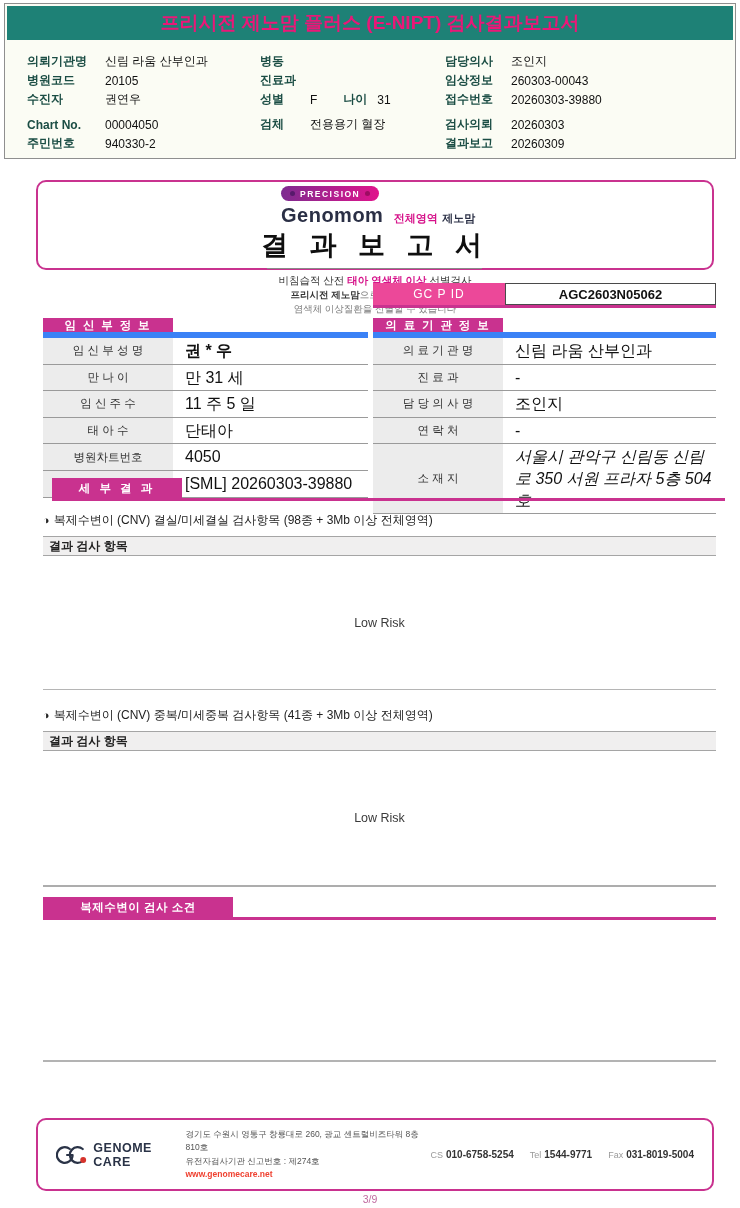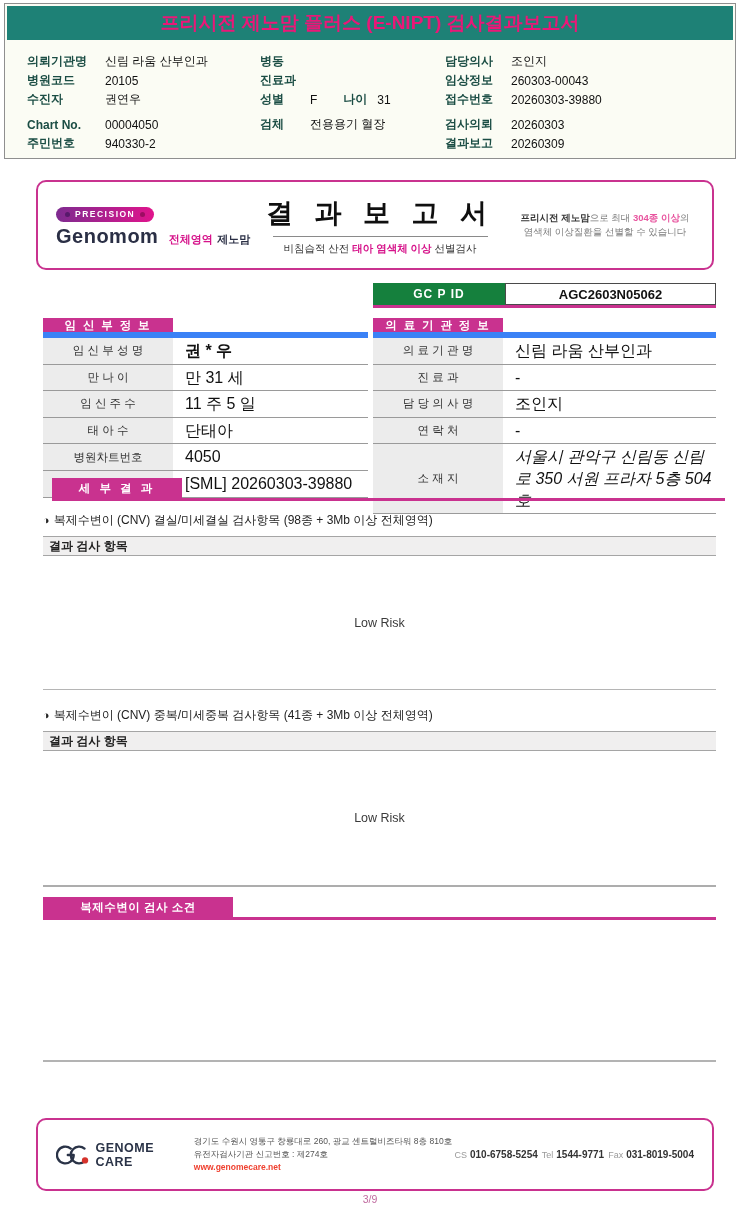--- a/index.html
+++ b/index.html
@@ -22,21 +22,21 @@
   .col2 { left:235px; top:48px; width:200px; }
   .col2 .info-label { width:50px;margin-left:20px; }
   .col3 { left:440px; top:48px; width:285px; }
   .col3 .info-label { width:66px; }
   .gap-row { height:6px; }
   .age-label { font-weight:bold; color:#1b4d44; margin-left:26px; width:34px; }
 
   
   .report-box { position:absolute; left:36px; top:180px; width:678px; height:90px;
     border:2.5px solid #c9328f; border-radius:10px; display:flex; align-items:center;
-    padding:0 18px; background:#fff; }
+    padding:0 18px; background:#fff;flex-direction:column; }
   .logo-block { width:188px; }
   .pill { display:inline-flex; align-items:center; gap:5px;
     background:linear-gradient(90deg,#7e2b90,#e0148c); border-radius:9px;
     color:#fff; font-size:8.5px; font-weight:bold; letter-spacing:1.5px;
     padding:2.5px 9px; }
   .pill .dot { width:5px; height:5px; border-radius:50%; display:inline-block; }
   .pill .dot-l { background:#571a6b; }
   .pill .dot-r { background:#9c0d62; }
   .brand-line { margin-top:3px; white-space:nowrap; }
   .brand-name { font-size:20px; font-weight:800; color:#2a2f45; letter-spacing:0.5px; }
@@ -48,22 +48,22 @@
   .report-subtitle { font-size:10.5px; color:#333; }
   .subtitle-accent { color:#d6138a; font-weight:bold; }
   .tagline-block { width:178px; text-align:center; font-size:9.5px; color:#7c7c7c;
     line-height:1.5; }
   .tagline-bold { color:#333; font-weight:bold; }
   .tagline-accent { color:#e8559f; font-weight:bold; }
 
   
   .gcp-row { position:absolute; left:373px; top:283px; width:343px; height:25px;
     display:flex; border-bottom:3px solid #c9328f; }
-  .gcp-label { width:132px; background:#15803d; color:#fff; font-size:12px;
-    font-weight:bold; display:flex; align-items:center; justify-content:center;
+  .gcp-label { width:132px; background:#ec4899; color:#fff; font-size:12px;
+    font-weight:normal; display:flex; align-items:center; justify-content:center;
     letter-spacing:1px; }
   .gcp-value { flex:1; background:#fff; border:1px solid #4a4a4a; display:flex;
     align-items:center; justify-content:center; font-size:13px; font-weight:bold;
     color:#111; }
 
   
   .tbl { position:absolute; top:318px; font-size:12px; }
   .tbl-left { left:43px; width:325px; }
   .tbl-right { left:373px; width:343px; }
   .tbl-header { height:20px; border-bottom:6px solid #3b82f6;font-family:Liberation Serif, serif; }
@@ -98,21 +98,21 @@
     border-bottom:2px solid #b3b3b3; }
 
   
   .footer-box { position:absolute; left:36px; top:1118px; width:678px; height:73px;
     border:2.5px solid #c9328f; border-radius:10px; display:flex; align-items:center;
     padding:0 18px; background:#fff; }
   .gc-logo { display:flex; align-items:center; gap:6px; width:148px; }
   .gc-brand { font-size:12.5px; font-weight:bold; color:#2a3347; letter-spacing:0.5px; }
   .footer-address { font-size:8.5px; color:#555; line-height:1.55; width:280px; }
   .footer-url { color:#ef4130; font-weight:bold; }
-  .footer-contact { margin-left:auto; display:flex; gap:4px; font-size:10px;
+  .footer-contact { margin-left:auto; display:flex; gap:16px; font-size:10px;
     align-items:center; white-space:nowrap; }
   .contact-label { color:#9a9a9a; font-size:9px; margin-right:3px; }
   .contact-value { color:#333; font-weight:bold; }
 
   .page-number { position:absolute; left:0; top:1193px; width:740px;
     text-align:center; font-size:10.5px; color:#c06ba0; }
 </style>
 </head>
 <body>
 

